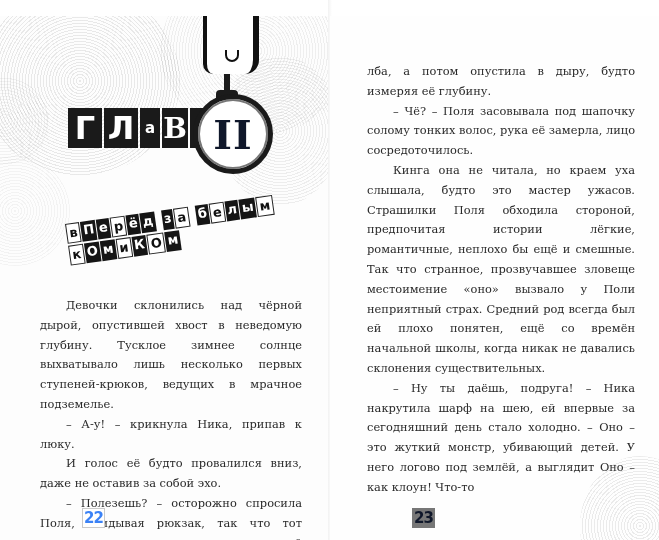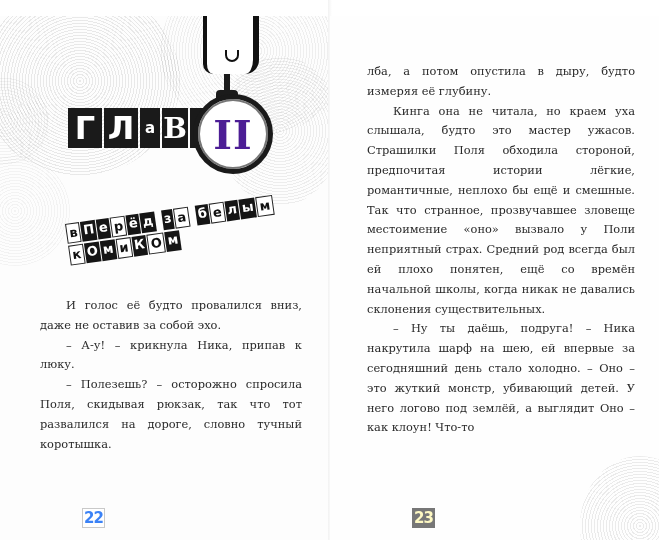--- a/index.html
+++ b/index.html
@@ -33,40 +33,40 @@
   .chapter-title { position:absolute; left:68px; top:92px; display:flex; align-items:center; }
   .cut-letter { display:inline-flex; align-items:center; justify-content:center; background:#1a1a1a;
           color:#fff; font-family:"DejaVu Sans", sans-serif; font-weight:bold; margin-right:2px; }
   .cl-big { width:34px; height:40px; font-size:32px; }
   .cl-small { width:20px; height:40px; font-size:15px; }
   .cl-b { width:26px; height:40px; font-size:28px; font-family:"DejaVu Serif", serif; }
 
   .magnifier { position:absolute; left:193px; top:78px; width:70px; height:70px; border-radius:50%;
           border:5px solid #1a1a1a; background:#fff; box-shadow:inset 0 0 0 2px #777;
           display:flex; align-items:center; justify-content:center; }
-  .chapter-num { font-family:"DejaVu Serif", serif; font-weight:bold; font-size:40px; color:#4c1d95; letter-spacing:1px; }
+  .chapter-num { font-family:"DejaVu Serif", serif; font-weight:bold; font-size:40px; color:#0f172a; letter-spacing:1px; }
 
   .subtitle { position:absolute; left:65px; top:208px; transform:rotate(-8deg); transform-origin:left top; }
   .subtitle-line { display:flex; flex-wrap:nowrap; margin-bottom:2px; }
   .rn { display:inline-block; font-family:"DejaVu Sans", sans-serif; font-weight:bold; font-size:13px;
         padding:0 2px; margin-right:1px; line-height:18px; }
   .rn.d { background:#151515; color:#fff; }
   .rn.l { background:#fff; color:#111; border:1px solid #222; }
 
   .text { position:absolute; font-size:11.4px; line-height:19.8px; text-align:justify; }
   .text-left { left:40px; top:280px; width:262px; }
   .text-right { left:367px; top:46px; width:268px; }
   .text p { margin:0; }
   .text p.indent { text-indent:26px; }
   .text p.cont { text-indent:0; }
 
   .page-number { position:absolute; font-family:"DejaVu Sans", sans-serif; font-weight:bold; font-size:15px;
         color:#3b82f6; letter-spacing:-1px; padding:1px 1px; border:1px solid #c9c9c9; line-height:16px; }
   .pn-left { left:82px; top:492px; background:#fff; }
-  .pn-right { left:412px; top:492px; background:#777; color:#fef9c3; border-color:#777; }
+  .pn-right { left:412px; top:492px; background:#777; color:#0f172a; border-color:#777; }
 </style>
 </head>
 <body>
 
 <div class="page page-left">
   <div class="fingerprint fp1"></div>
   <div class="fingerprint fp2"></div>
   <div class="fingerprint fp3"></div>
   <div class="fingerprint fp4"></div>
   <div class="fingerprint fp6"></div>
@@ -110,32 +110,34 @@
       <span class="rn d">О</span>
       <span class="rn d">м</span>
       <span class="rn l">и</span>
       <span class="rn d">К</span>
       <span class="rn l">О</span>
       <span class="rn d">м</span>
     </div>
   </div>
 
   <div class="text text-left">
+    <p class="indent">Девочки склонились над чёрной дырой, опустившей хвост в неведомую глубину. Тусклое зимнее солнце выхватывало лишь несколько первых ступеней-крюков, ведущих в мрачное подземелье.</p>
+    <p class="indent">– А-у! – крикнула Ника, припав к люку.</p>
     <p class="indent">И голос её будто провалился вниз, даже не оставив за собой эхо.</p>
-    <p class="indent">– А-у! – крикнула Ника, припав к люку.</p>
     <p class="indent">– Полезешь? – осторожно спросила Поля, скидывая рюкзак, так что тот развалился на дороге, словно тучный коротышка.</p>
 
   </div>
 
   <span class="page-number pn-left">22</span>
 </div>
 
 <div class="gutter"></div>
 
 <div class="page page-right">
   <div class="text text-right" style="left:37px;">
     <p class="cont">лба, а потом опустила в дыру, будто измеряя её глубину.</p>
+    <p class="indent">– Чё? – Поля засовывала под шапочку солому тонких волос, рука её замерла, лицо сосредоточилось.</p>
     <p class="indent">Кинга она не читала, но краем уха слышала, будто это мастер ужасов. Страшилки Поля обходила стороной, предпочитая истории лёгкие, романтичные, неплохо бы ещё и смешные. Так что странное, прозвучавшее зловеще местоимение «оно» вызвало у Поли неприятный страх. Средний род всегда был ей плохо понятен, ещё со времён начальной школы, когда никак не давались склонения существительных.</p>
     <p class="indent">– Ну ты даёшь, подруга! – Ника накрутила шарф на шею, ей впервые за сегодняшний день стало холодно. – Оно – это жуткий монстр, убивающий детей. У него логово под землёй, а выглядит Оно – как клоун! Что-то</p>
   </div>
   <div class="fingerprint fp5" style="left:250px;"></div>
   <span class="page-number pn-right" style="left:82px;">23</span>
 </div>
 
 </body></html>

